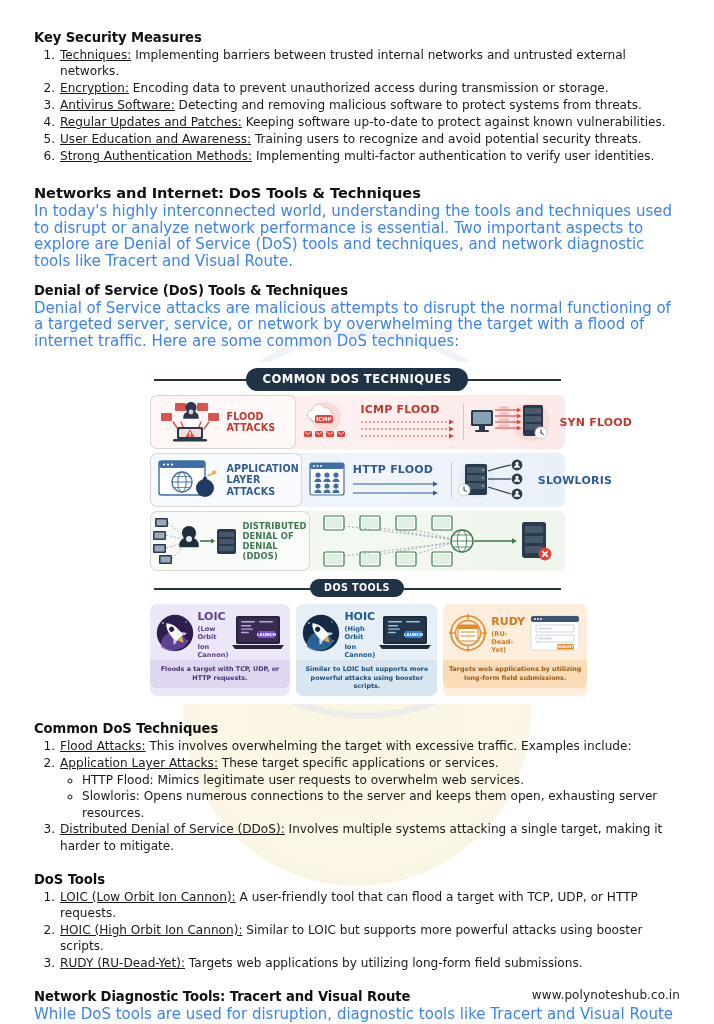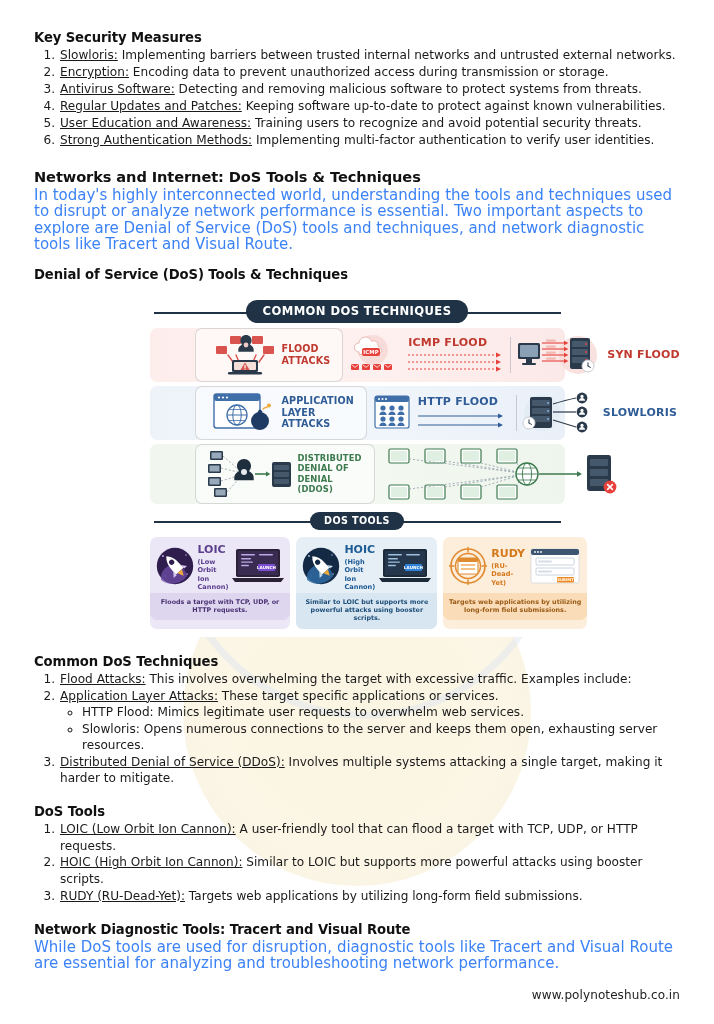--- a/index.html
+++ b/index.html
@@ -152,23 +152,22 @@
   .row.ddos  { background: linear-gradient(90deg,#f1f7ef 0%, #f3f8f1 55%, #eef5ec 100%); align-items: center; }
 
   .cat {
     flex: 0 0 146px;
     border: 1px solid rgba(150,150,150,0.35);
     border-radius: 7px;
     background: rgba(255,255,255,0.55);
     display: flex;
     align-items: center;
     gap: 4px;
-    padding: 4px 12px;
+    padding: 4px 2px;
     box-sizing: border-box;
-    margin-left: 45px;
   }
   .cat .art { flex: 0 0 70px; height: 44px; position: relative; }
   .cat .lbl {
     font-size: 9.6px;
     font-weight: bold;
     line-height: 11.4px;
     letter-spacing: 0.1px;
   }
   .cat.flood .lbl { color: #c0392f; }
   .cat.app .lbl   { color: #2f5c96; }
@@ -258,34 +257,35 @@
 
 <div class="page">
 
   <div class="watermark"></div>
   <div class="watermark2"></div>
 
   <div class="content">
 
     <h2 class="sec-title">Key Security Measures</h2>
     <ol class="numlist">
-      <li><span class="u">Slowloris:</span><span> Implementing barriers between trusted internal networks and untrusted external networks.</span></li>
+      <li><span class="u">Techniques:</span><span> Implementing barriers between trusted internal networks and untrusted external networks.</span></li>
       <li><span class="u">Encryption:</span><span> Encoding data to prevent unauthorized access during transmission or storage.</span></li>
       <li><span class="u">Antivirus Software:</span><span> Detecting and removing malicious software to protect systems from threats.</span></li>
       <li><span class="u">Regular Updates and Patches:</span><span> Keeping software up-to-date to protect against known vulnerabilities.</span></li>
       <li><span class="u">User Education and Awareness:</span><span> Training users to recognize and avoid potential security threats.</span></li>
       <li><span class="u">Strong Authentication Methods:</span><span> Implementing multi-factor authentication to verify user identities.</span></li>
     </ol>
 
     <h2 class="sec-title big">Networks and Internet: DoS Tools &amp; Techniques</h2>
     <p class="para">In today's highly interconnected world, understanding the tools and techniques used to disrupt or analyze network performance is essential. Two important aspects to explore are Denial of Service (DoS) tools and techniques, and network diagnostic tools like Tracert and Visual Route.</p>
 
     <div class="gap-sm"></div>
 
     <h2 class="sec-title">Denial of Service (DoS) Tools &amp; Techniques</h2>
+    <p class="para">Denial of Service attacks are malicious attempts to disrupt the normal functioning of a targeted server, service, or network by overwhelming the target with a flood of internet traffic. Here are some common DoS techniques:</p>
 
     <div class="info">
 
       <div class="banner">
         <div class="rule left"></div>
         <div class="dot" style="left:36.5%"></div>
         <div class="pill">COMMON DOS TECHNIQUES</div>
         <div class="dot" style="right:36.5%"></div>
         <div class="rule right"></div>
       </div>

